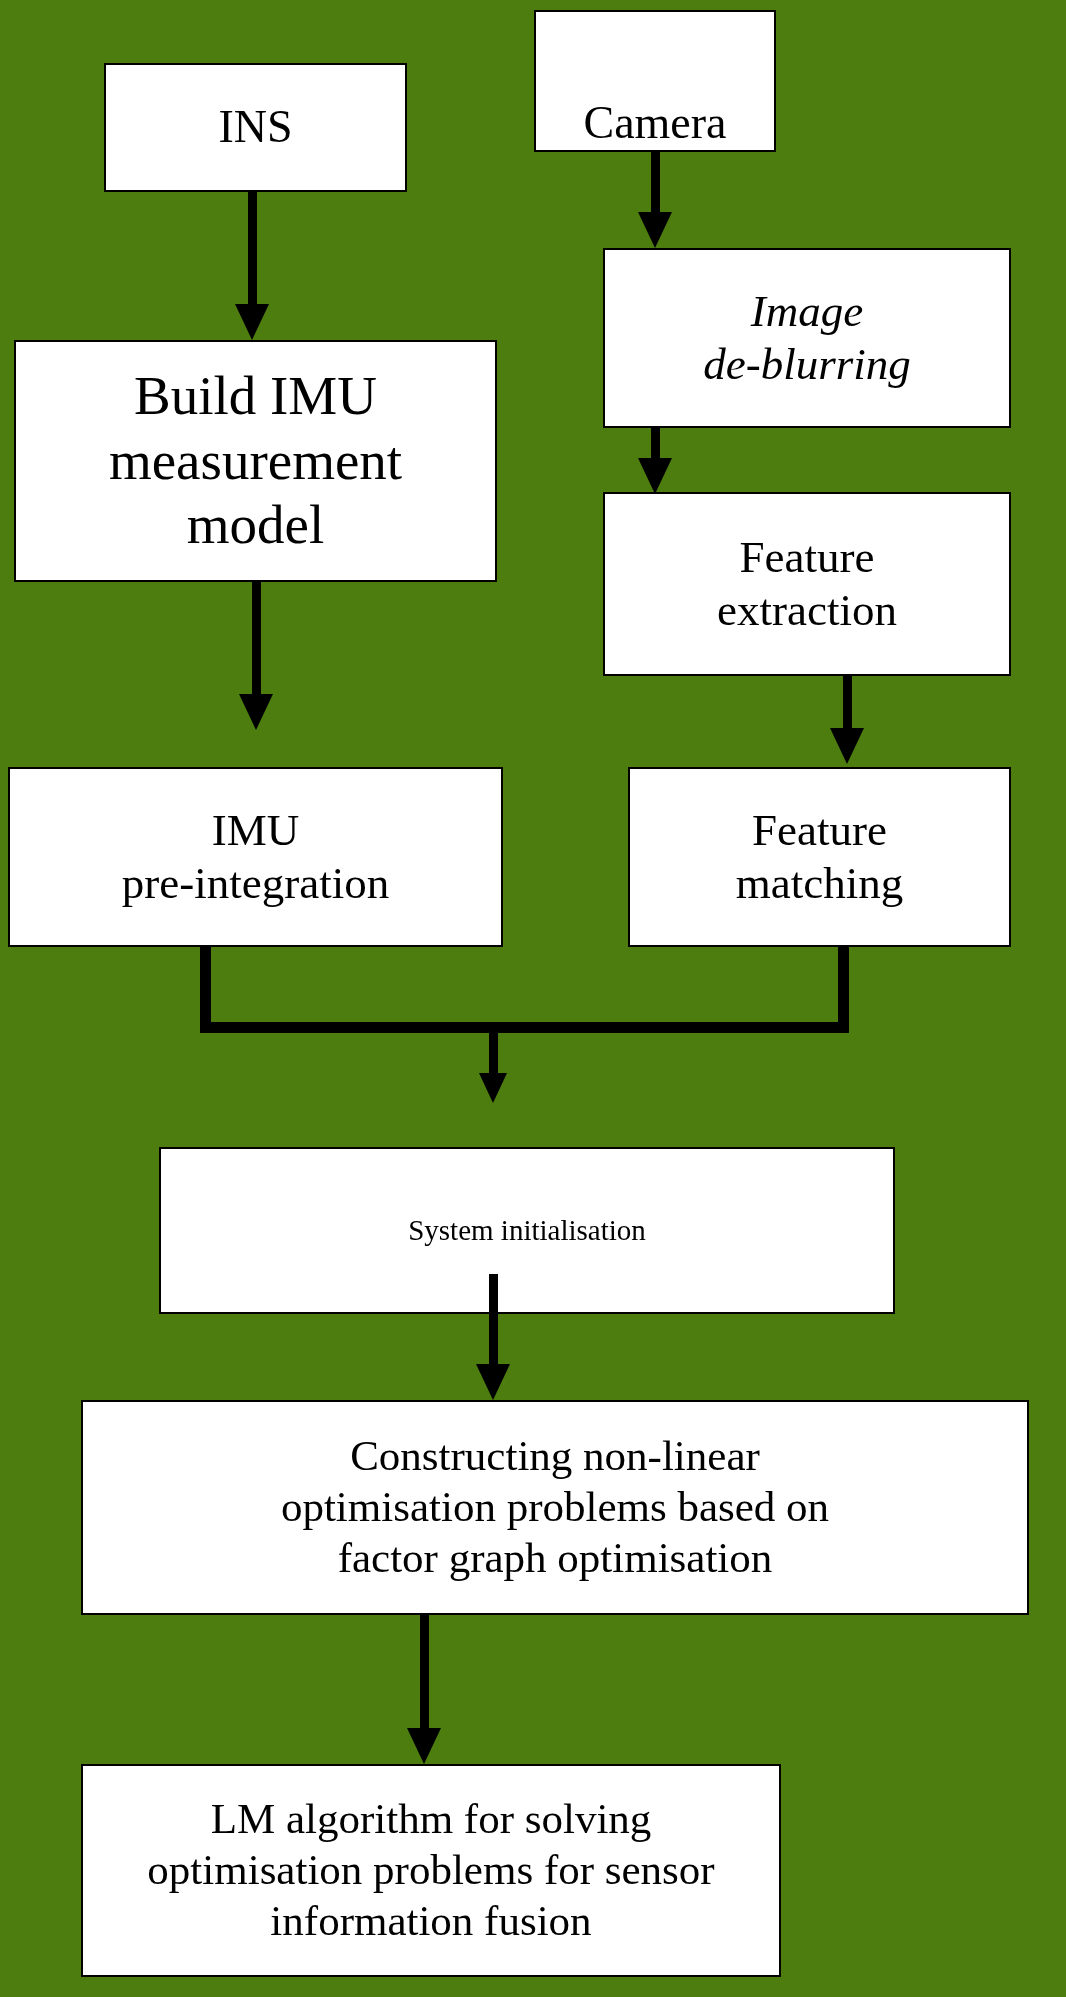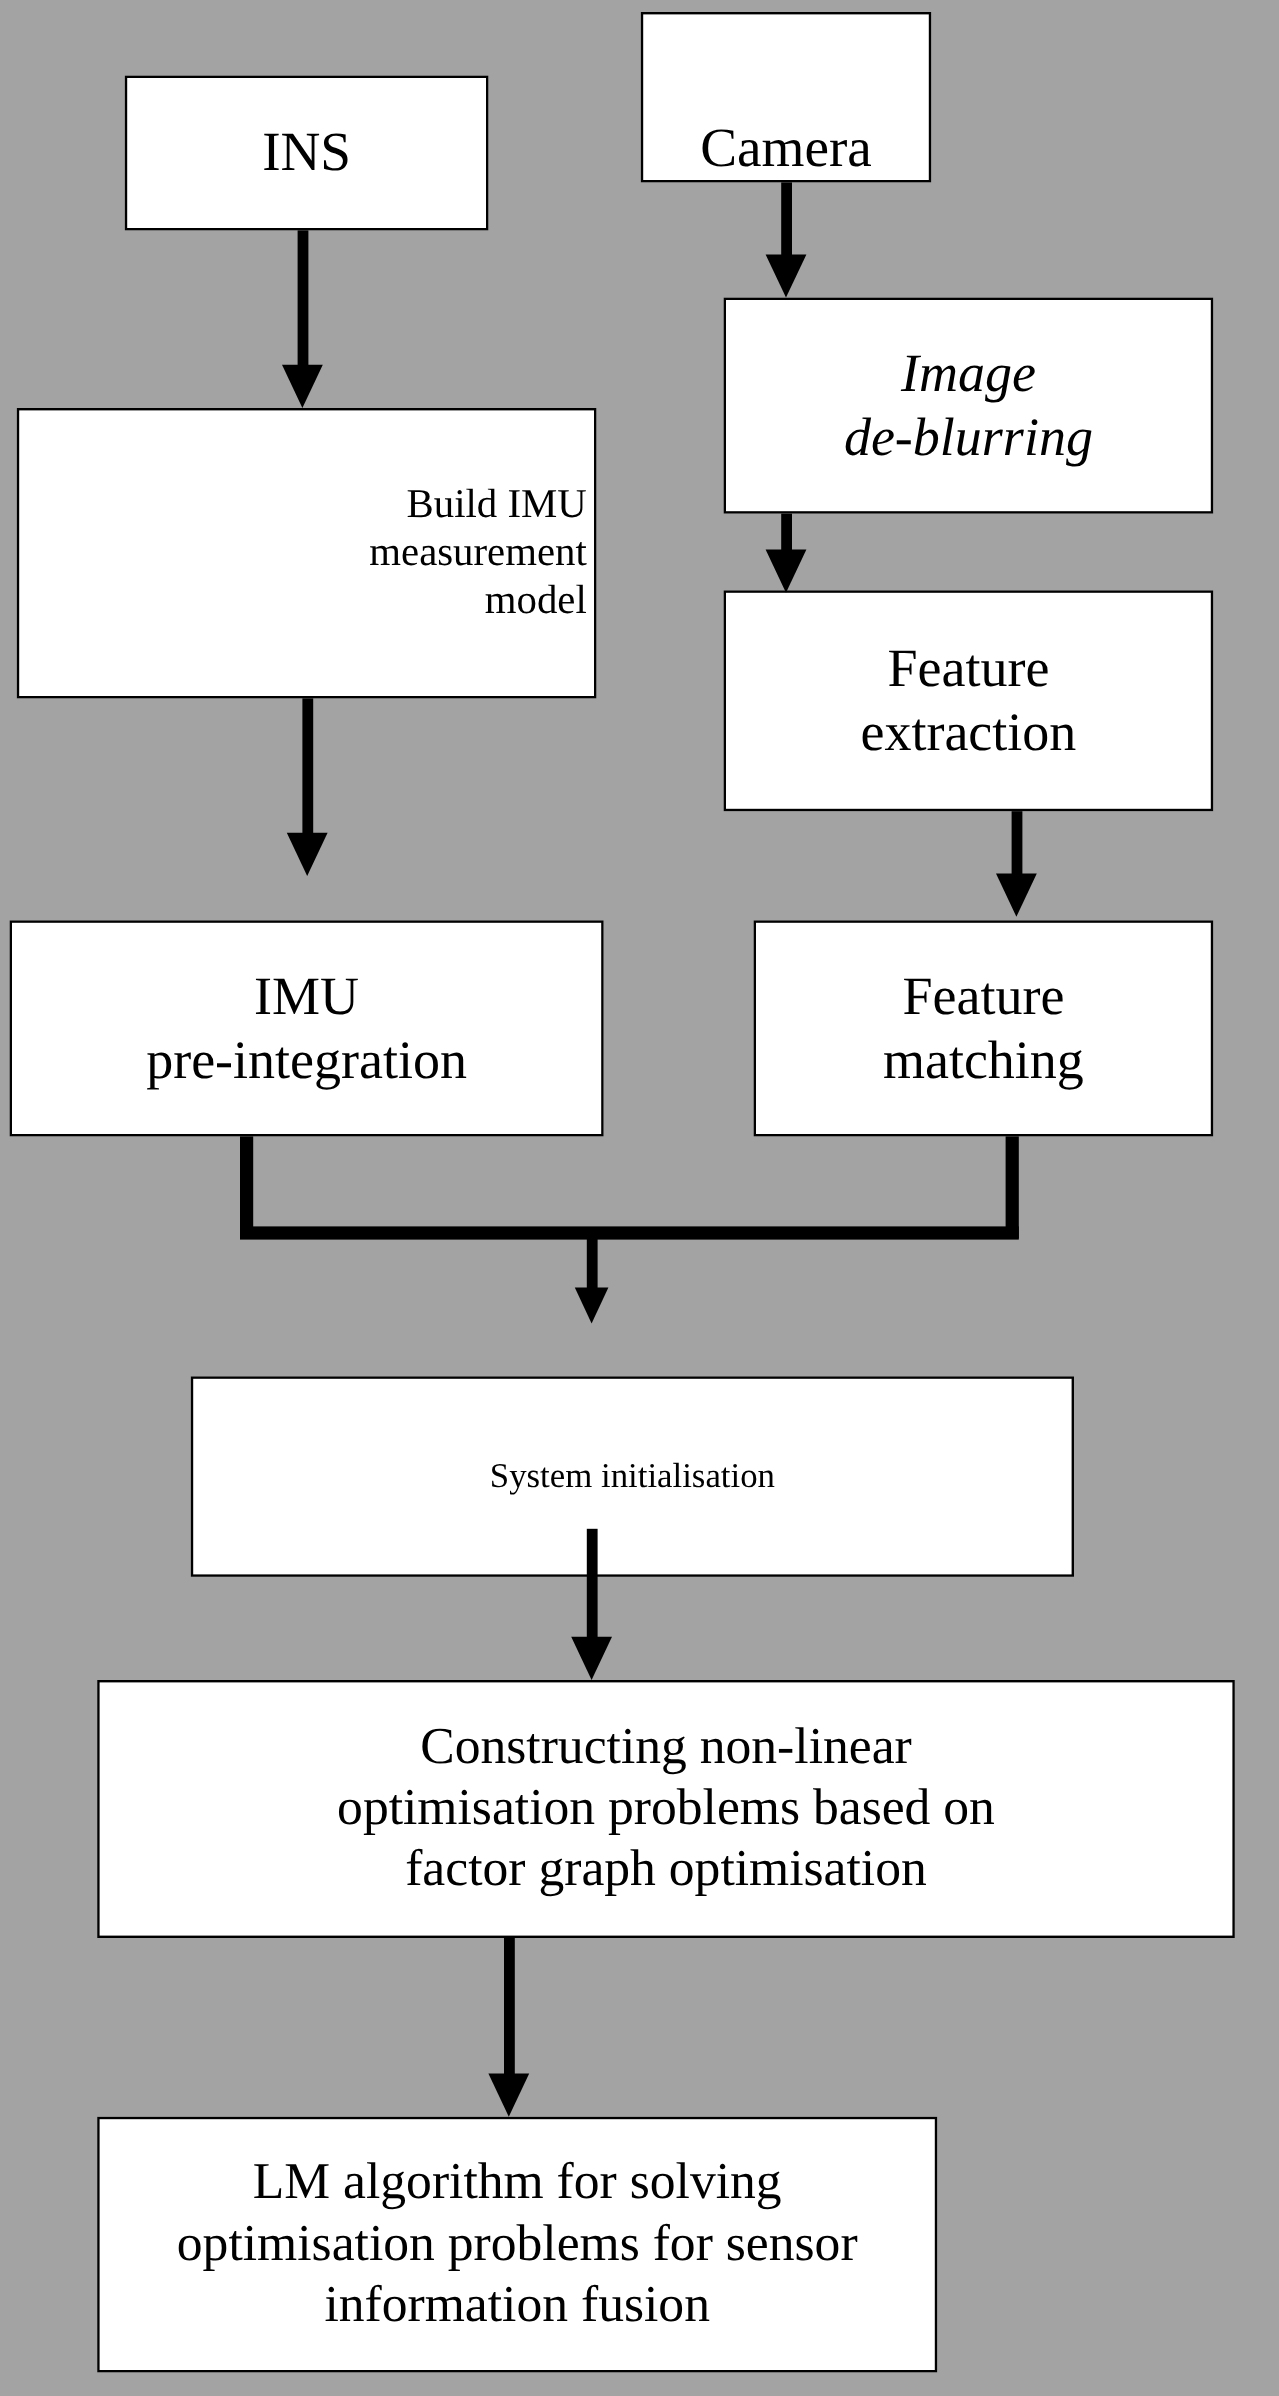--- a/index.html
+++ b/index.html
@@ -4,21 +4,21 @@
 <style>
   html, body {
     margin: 0;
     padding: 0;
     background: #ffffff;
   }
   #canvas {
     position: relative;
     width: 1066px;
     height: 1997px;
-    background: #a3a3a3;
+    background: #4d7c0f;
     overflow: hidden;
     font-family: "Liberation Serif", "DejaVu Serif", serif;
   }
   .node {
     position: absolute;
     box-sizing: border-box;
     border: 2px solid #000000;
     background: #ffffff;
     display: flex;
     align-items: center;
@@ -64,21 +64,21 @@
 <div id="canvas">
 
   <div class="node" style="left:104px; top:63px; width:303px; height:129px; font-size:46px;">
     <span class="node-label">INS</span>
   </div>
 
   <div class="node" style="left:534px; top:10px; width:242px; height:142px; font-size:46px;align-items:flex-end;">
     <span class="node-label">Camera</span>
   </div>
 
-  <div class="node" style="left:14px; top:340px; width:483px; height:242px; font-size:34px;text-align:right;">
+  <div class="node" style="left:14px; top:340px; width:483px; height:242px; font-size:55px;">
     <span class="node-label">Build IMU
 measurement
 model</span>
   </div>
 
   <div class="node" style="left:603px; top:248px; width:408px; height:180px; font-size:45px;font-style:italic;">
     <span class="node-label">Image
 de-blurring</span>
   </div>
 

